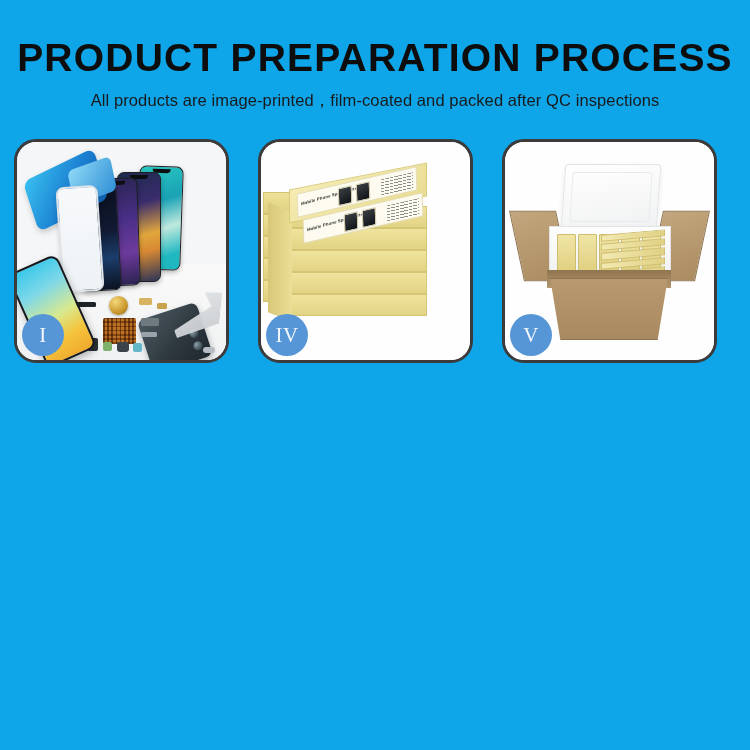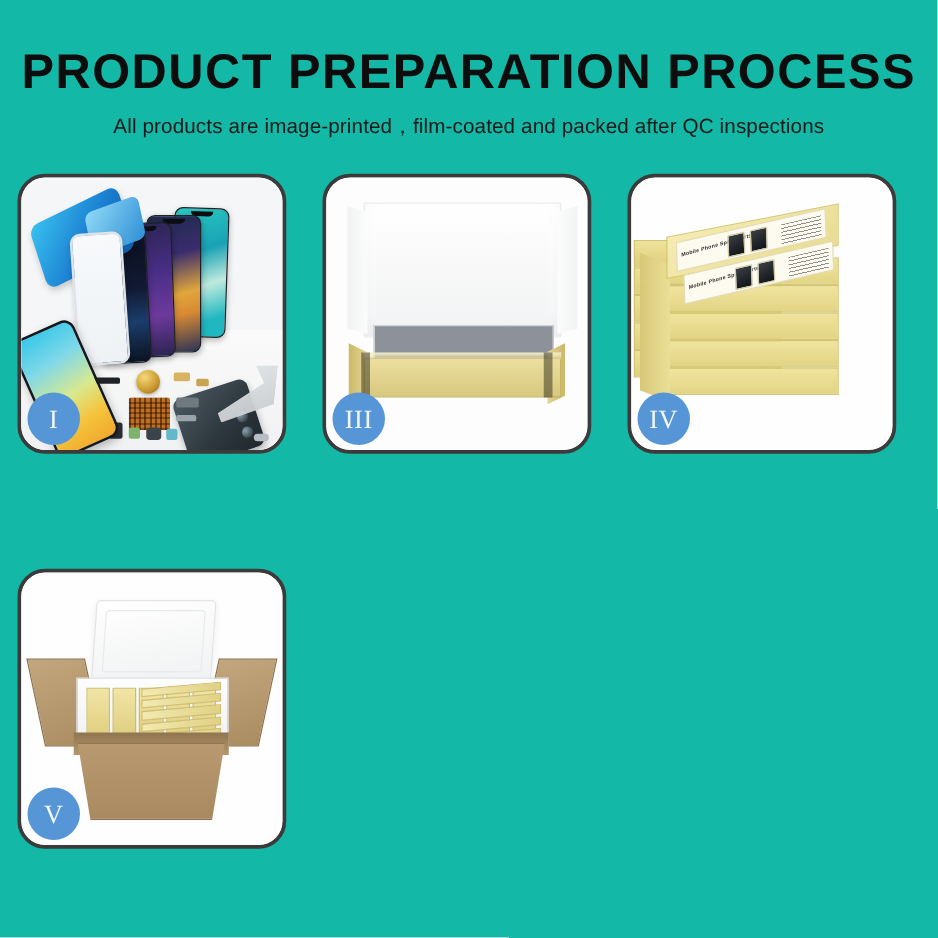--- a/index.html
+++ b/index.html
@@ -2,21 +2,21 @@
 <html><head>
 <meta charset="utf-8">
 <style>
   * { margin:0; padding:0; box-sizing:border-box; }
   html, body {
     width:750px; height:750px;
     background:#ffffff;
     font-family:"Liberation Sans", sans-serif;
     overflow:hidden;
   }
-  .page { position:relative; width:750px; height:750px; background:#14b8a6; }
+  .page { position:relative; width:750px; height:750px; background:#0ea5e9; }
 
   
   .header { width:100%; padding-top:38px; text-align:center; }
   .title {
     font-family:"Liberation Sans", sans-serif;
     font-size:39px; font-weight:700; letter-spacing:1.2px;
     color:#0d0d0d; line-height:1.05; white-space:nowrap;
   }
   .subtitle {
     margin-top:11px;
@@ -431,36 +431,20 @@
         <div class="bit b10"></div>
         <div class="bit b11"></div>
         <div class="bit b12"></div>
       </div>
       <div class="badge">
         <span>I</span>
       </div>
     </div>
 
 
-    <div class="panel">
-      <div class="panel-stage p3">
-        <div class="box3-lid"></div>
-        <div class="box3-inner"></div>
-        <div class="box3-wrap"></div>
-        <div class="box3-lft"></div>
-        <div class="box3-rgt"></div>
-        <div class="box3-front"></div>
-        <div class="box3-rim"></div>
-        <div class="box3-tab-l"></div>
-        <div class="box3-tab-r"></div>
-      </div>
-      <div class="badge">
-        <span>III</span>
-      </div>
-    </div>
 
     <div class="panel">
       <div class="panel-stage p4">
         <div class="stack-2">
           <div class="sbox2 sb2-a"></div>
           <div class="sbox2 sb2-b"></div>
           <div class="sbox2 sb2-c"></div>
           <div class="sbox2 sb2-d"></div>
           <div class="sbox2 sb2-e"></div>
         </div>

